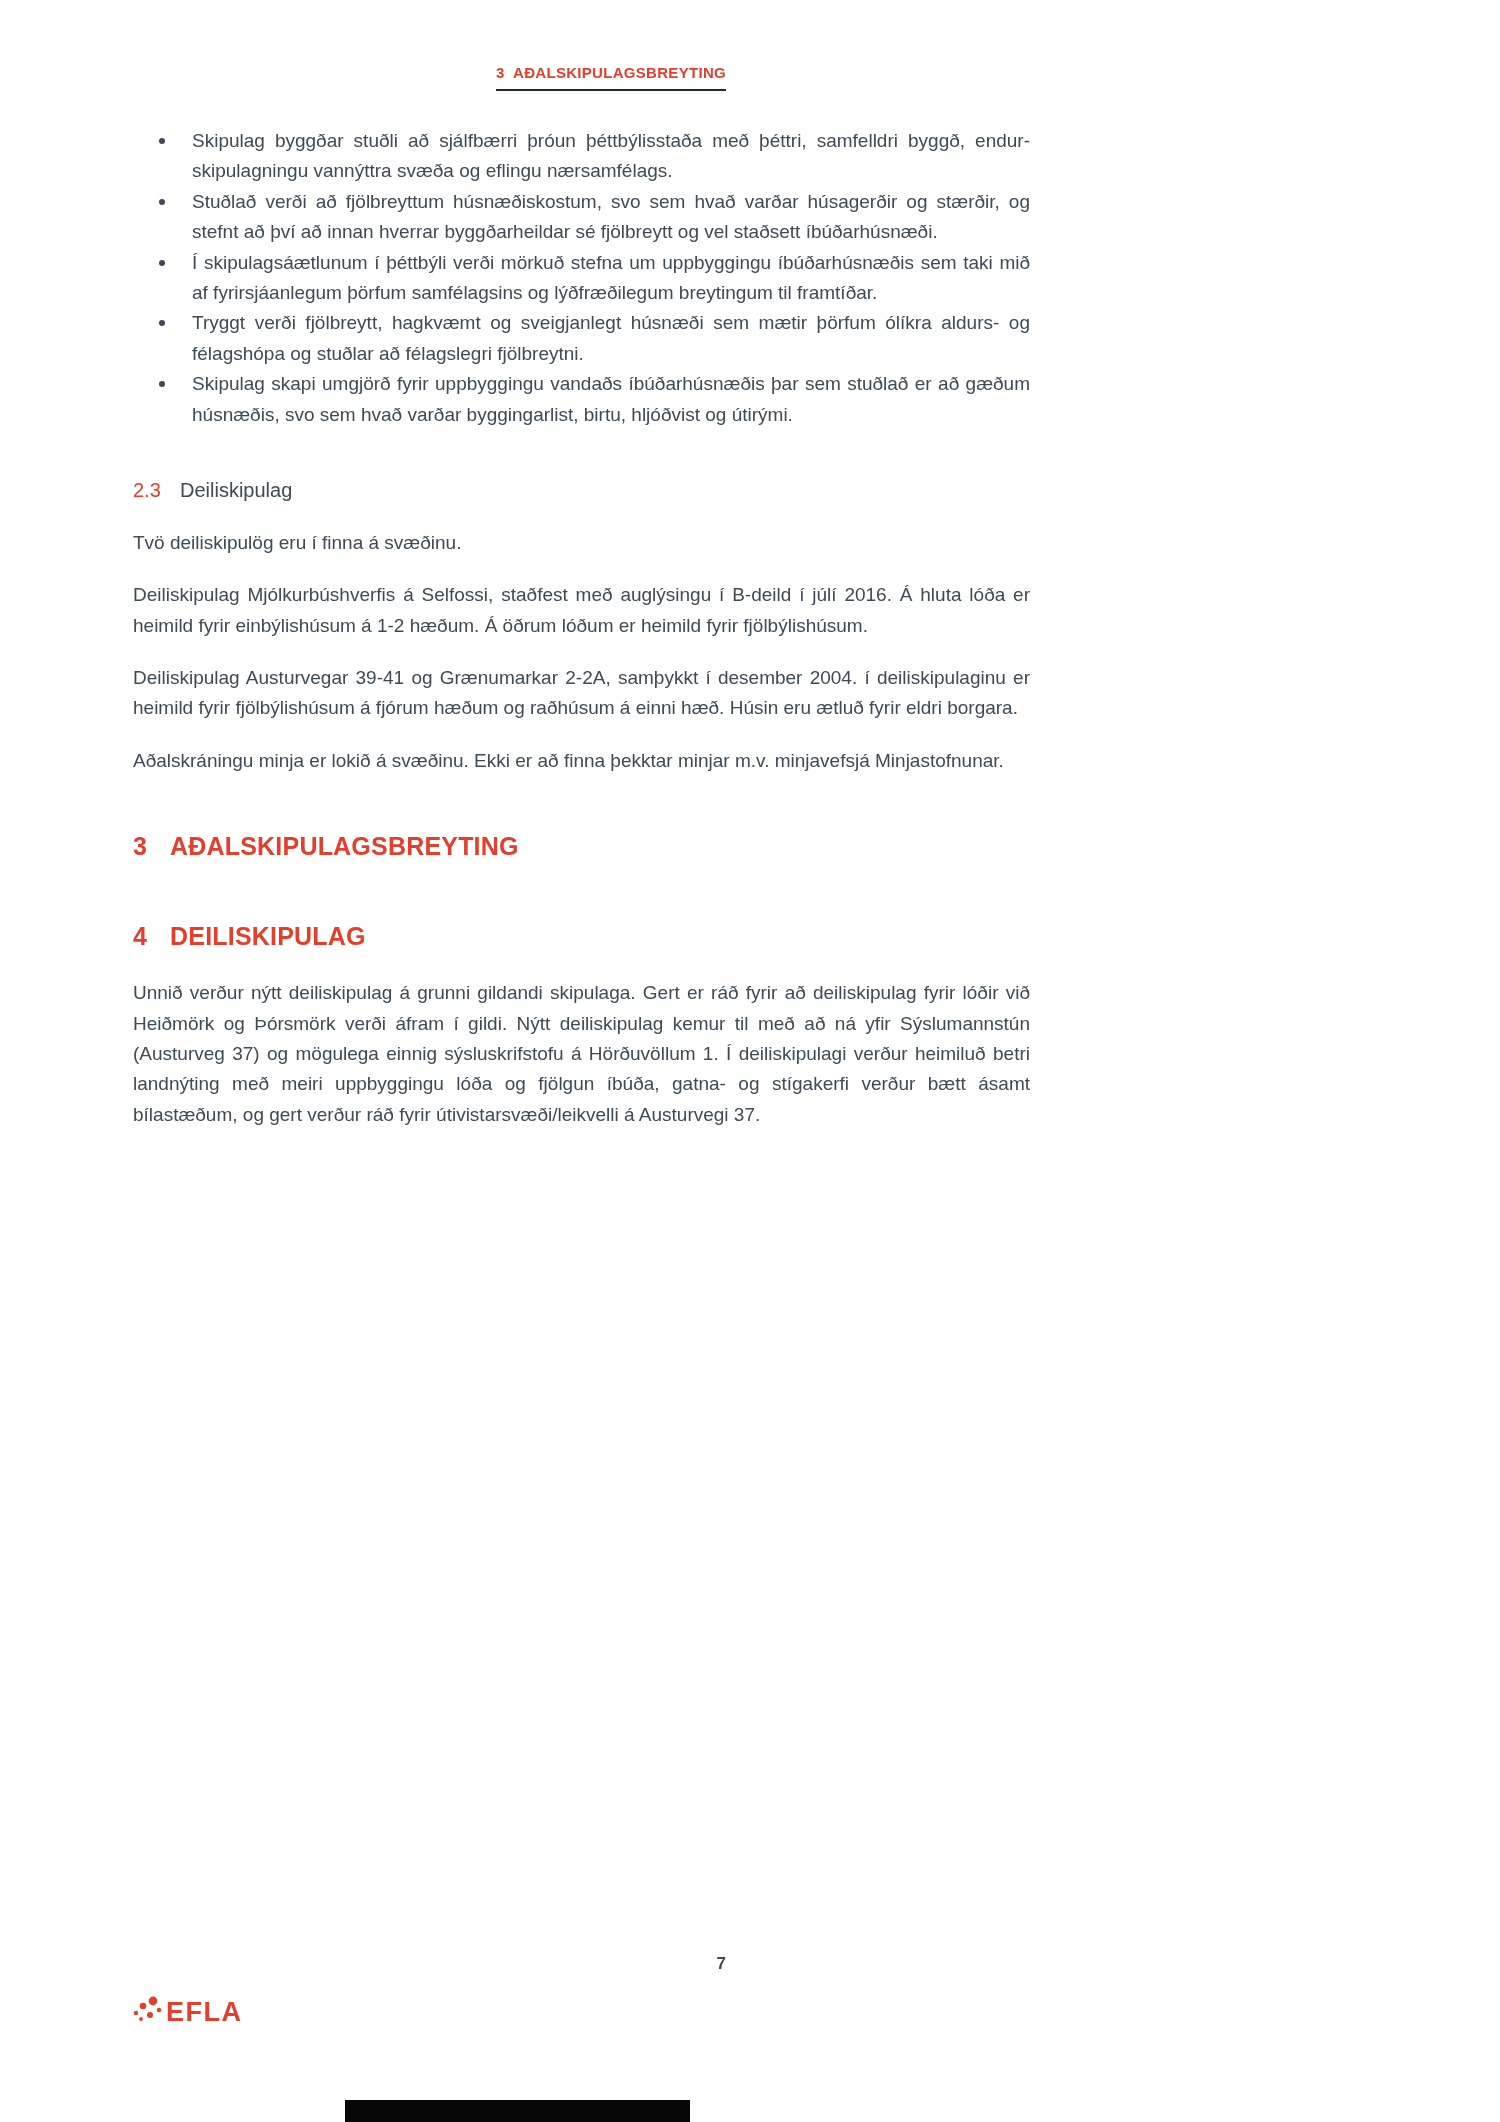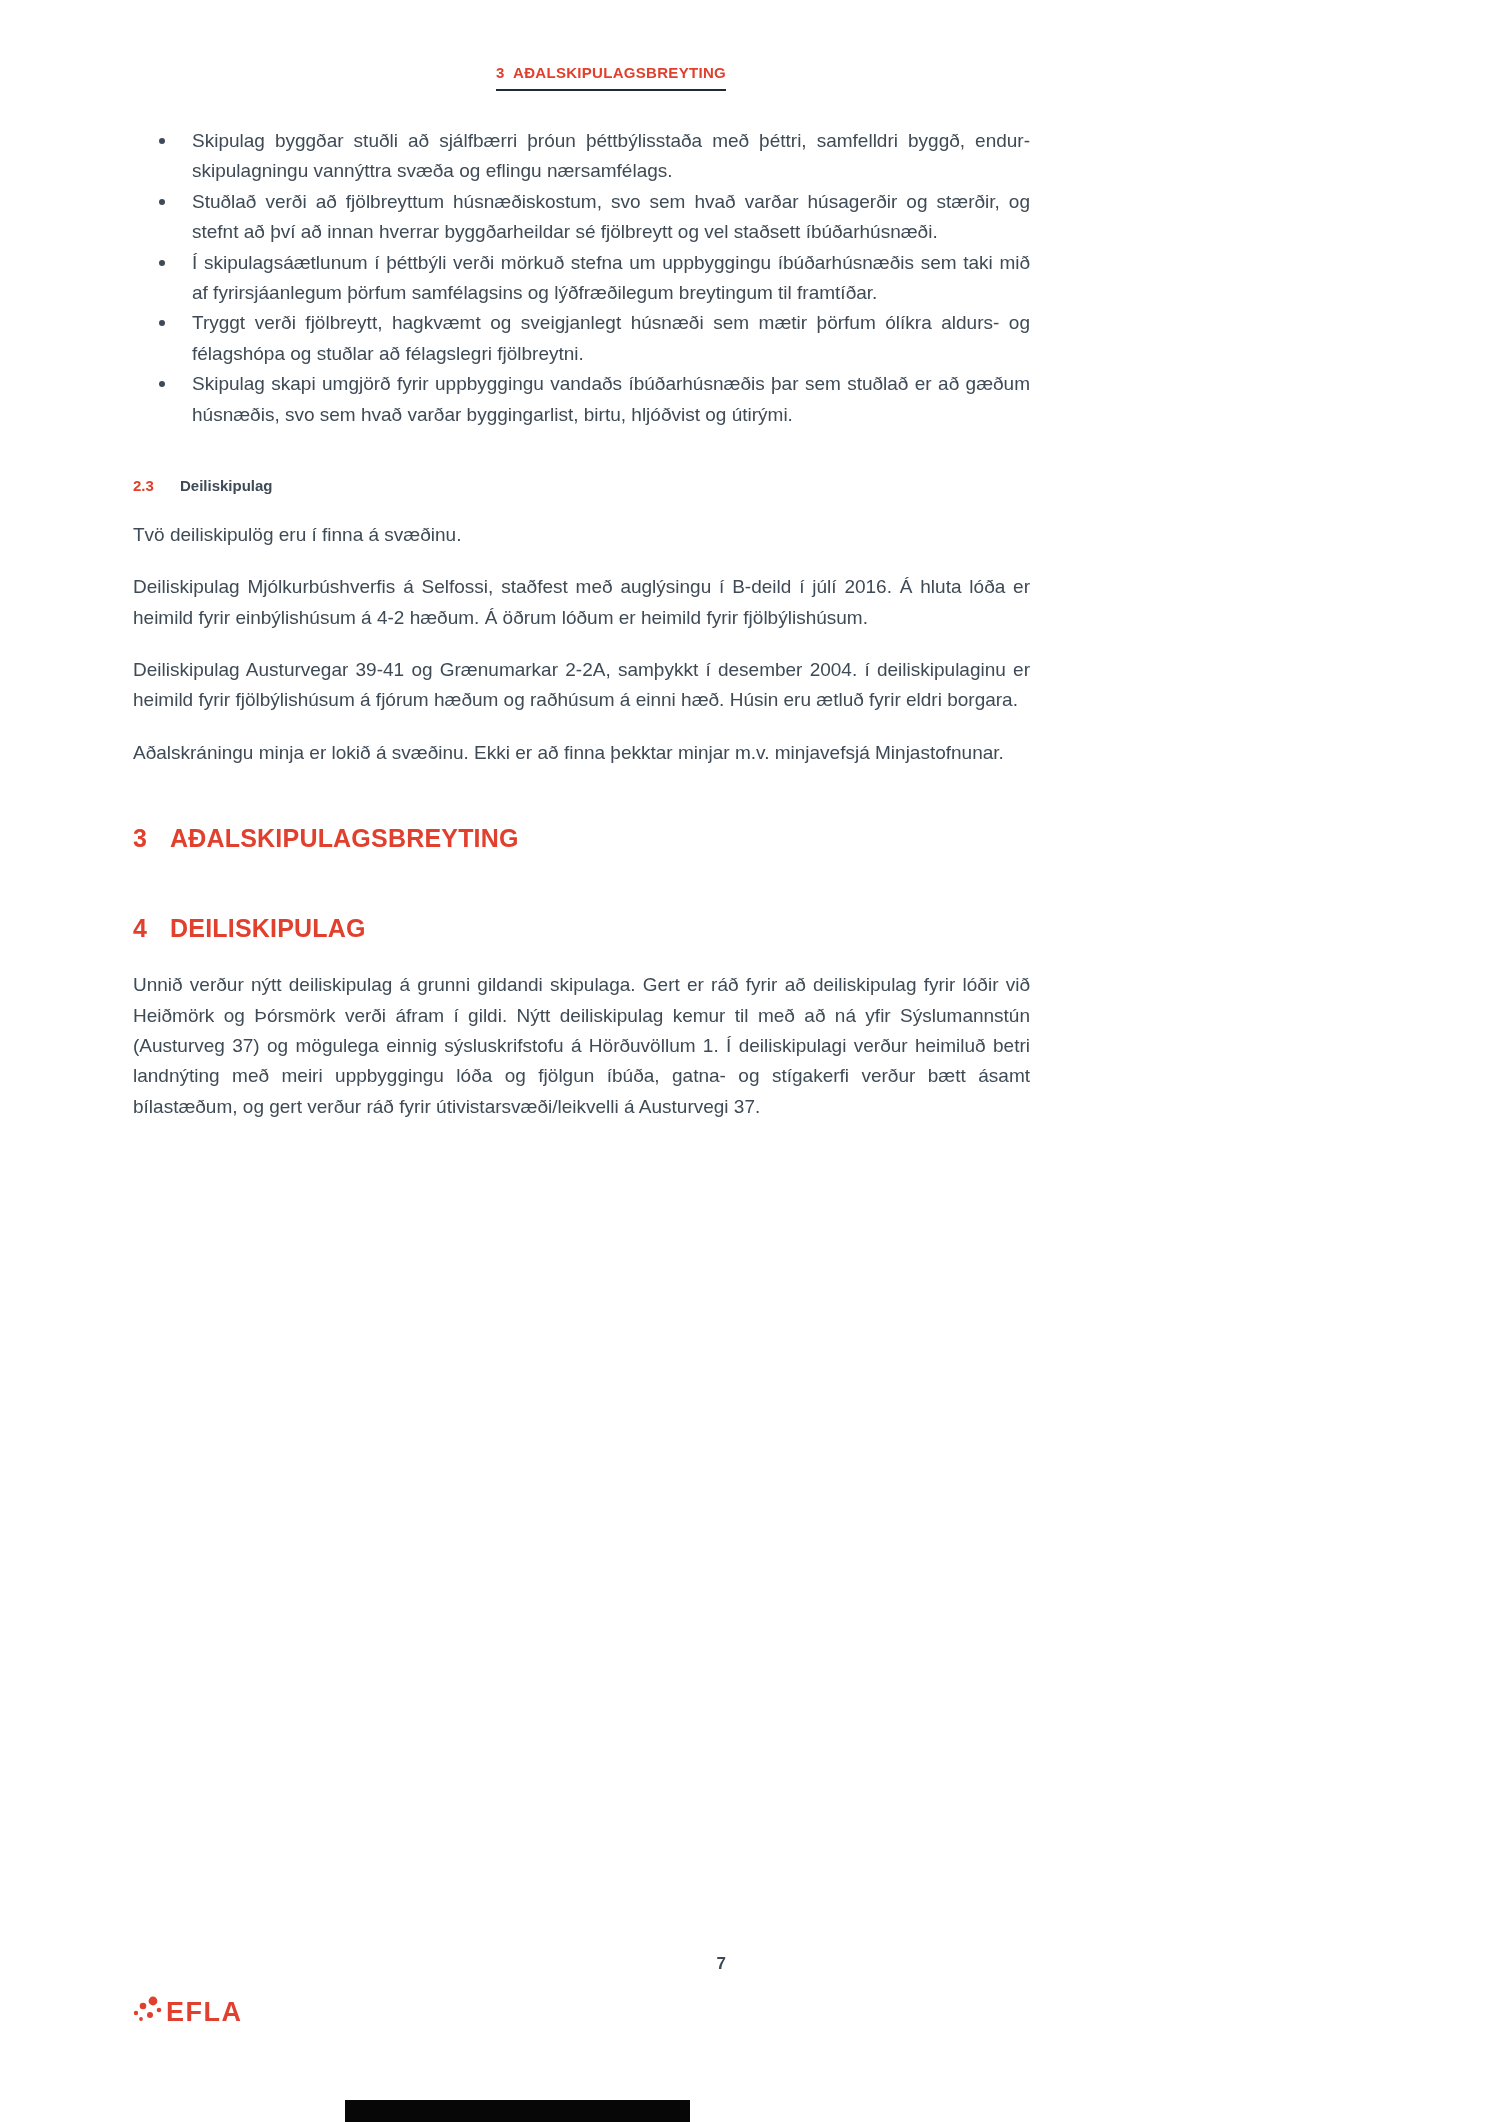--- a/index.html
+++ b/index.html
@@ -40,22 +40,22 @@
     position: absolute;
     left: 26px;
     top: 12px;
     width: 6px;
     height: 6px;
     border-radius: 50%;
     background: currentColor;
   }
   .sub-heading {
     margin-top: 44px;
-    font-size: 15px;
-    font-weight: 700;
+    font-size: 20px;
+    font-weight: 400;
     text-align: left;
     color: var(--text, #3e4a55);
   }
   .sub-heading .num { color: var(--accent, #e0402d); display: inline-block; width: 47px; }
   .big-heading {
     margin-top: 50px;
     font-size: 25px;
     font-weight: 700;
     text-align: left;
     color: var(--accent, #e0402d);
@@ -110,21 +110,21 @@
       <div class="bullet">
         <span class="dot"></span>
         <span>Skipulag skapi umgjörð fyrir uppbyggingu vandaðs íbúðarhúsnæðis þar sem stuðlað er að gæðum húsnæðis, svo sem hvað varðar byggingarlist, birtu, hljóðvist og útirými.</span>
       </div>
     </div>
 
     <h3 class="sub-heading">
       <span class="num">2.3</span><span class="title">Deiliskipulag</span>
     </h3>
     <p class="para">Tvö deiliskipulög eru í finna á svæðinu.</p>
-    <p class="para">Deiliskipulag Mjólkurbúshverfis á Selfossi, staðfest með auglýsingu í B-deild í júlí 2016. Á hluta lóða er heimild fyrir einbýlishúsum á 4-2 hæðum. Á öðrum lóðum er heimild fyrir fjölbýlishúsum.</p>
+    <p class="para">Deiliskipulag Mjólkurbúshverfis á Selfossi, staðfest með auglýsingu í B-deild í júlí 2016. Á hluta lóða er heimild fyrir einbýlishúsum á 1-2 hæðum. Á öðrum lóðum er heimild fyrir fjölbýlishúsum.</p>
     <p class="para">Deiliskipulag Austurvegar 39-41 og Grænumarkar 2-2A, samþykkt í desember 2004. í deiliskipulaginu er heimild fyrir fjölbýlishúsum á fjórum hæðum og raðhúsum á einni hæð. Húsin eru ætluð fyrir eldri borgara.</p>
 
     <p class="para">Aðalskráningu minja er lokið á svæðinu. Ekki er að finna þekktar minjar m.v. minjavefsjá Minjastofn­unar.</p>
 
     <h2 class="big-heading">
       <span class="num">3</span><span class="title">AÐALSKIPULAGSBREYTING</span>
     </h2>
 
     <h2 class="big-heading">
       <span class="num">4</span><span class="title">DEILISKIPULAG</span>

